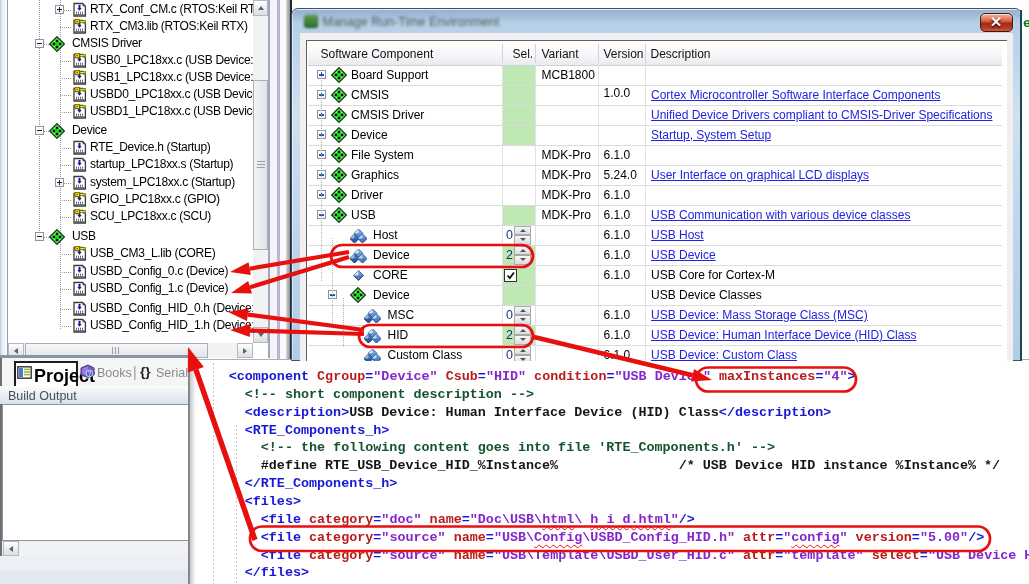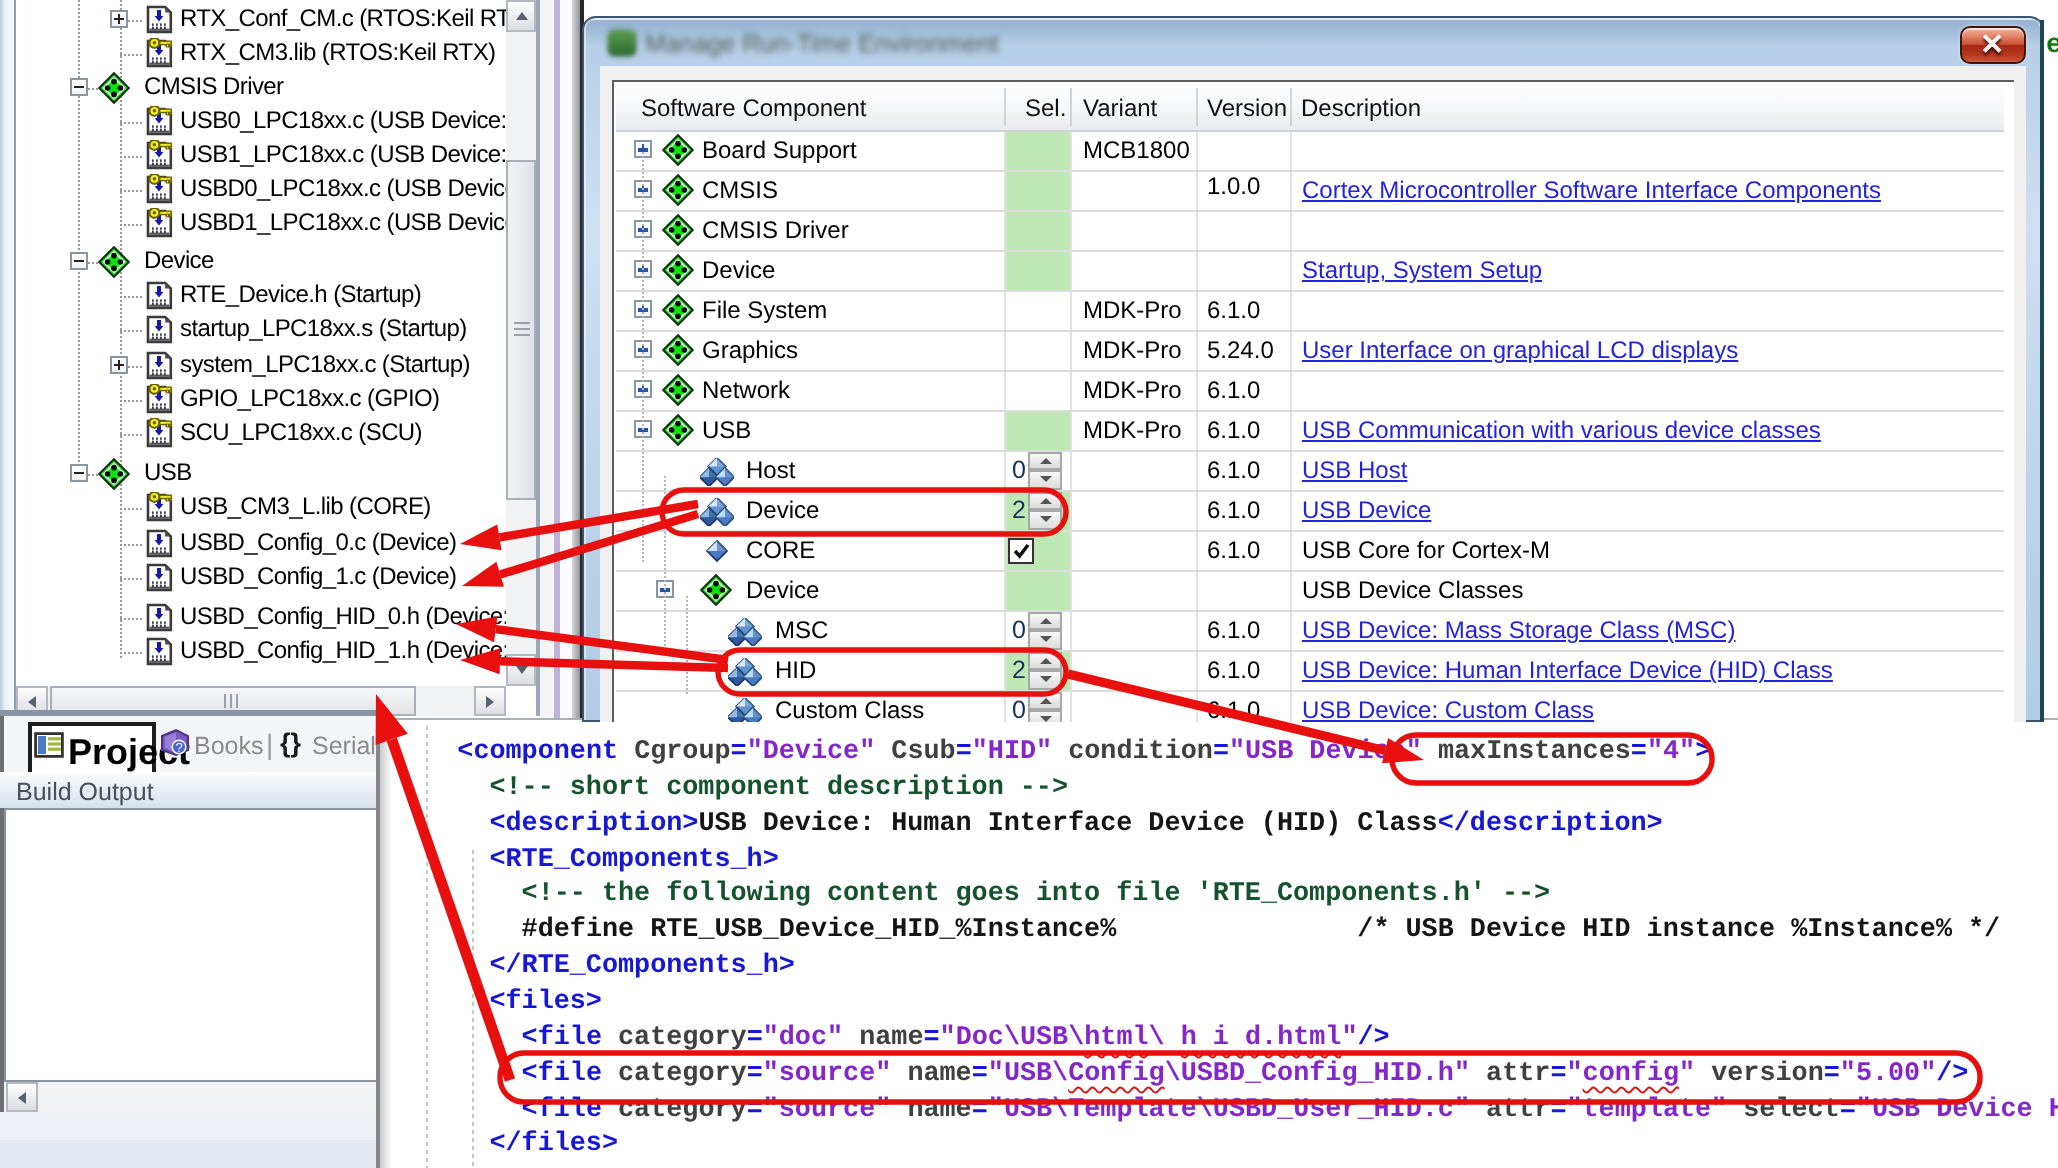--- a/index.html
+++ b/index.html
@@ -1,18 +1,18 @@
 <!DOCTYPE html>
 <html><head><meta charset="utf-8"><style>
 html,body{margin:0;padding:0}
 #s{position:relative;width:1029px;height:584px;overflow:hidden;background:#fff;
    font-family:"Liberation Sans",sans-serif;font-size:12px;color:#000}
 .ab{position:absolute}
 .code{font-family:"Liberation Mono",monospace;font-weight:bold;font-size:13.4px;white-space:pre}
-.t{color:#1717d8}.a{color:#404040}.v{color:#8426cc}.c{color:#14532d}.k{color:#151515}
+.t{color:#1717d8}.a{color:#b91c1c}.v{color:#8426cc}.c{color:#14532d}.k{color:#151515}
 .wv{text-decoration:underline wavy #e01010 1px;text-underline-offset:2.5px;text-decoration-skip-ink:none}
 .link{color:#2222e0;text-decoration:underline}
 .row{position:absolute;white-space:nowrap}
 #tree .row{letter-spacing:-0.3px}
 .grayline{background:#dcdcdc}
 </style></head><body>
 <div id="s">
 <div class="ab" style="left:0;top:0;width:8px;height:358px;background:linear-gradient(90deg,#b9cade,#e9eff7 30%,#fdfdfe)"></div>
 <div class="ab" style="left:6.5px;top:0;width:1.5px;height:358px;background:#90a0b4"></div>
 <div class="ab" style="left:8px;top:0;width:245px;height:343px;background:#fff;overflow:hidden" id="tree">
@@ -497,20 +497,21 @@
       <div class="ab" style="left:13.2px;top:70.3px;width:1.6px;height:5px;background:#2456a8"></div>
       <svg class="ab" style="left:23px;top:65.3px" width="16" height="16" viewBox="0 0 16 16">
         <polygon points="8,0.6 15.4,8 8,15.4 0.6,8" fill="#0ce30c" stroke="#143314" stroke-width="1.1"></polygon>
         <polygon points="8,2.8 13.2,8 8,13.2 2.8,8" fill="none" stroke="#dff6df" stroke-width="1"></polygon>
         <circle cx="8" cy="4.8" r="1.4" fill="#050d05"></circle>
         <circle cx="8" cy="11.2" r="1.4" fill="#050d05"></circle>
         <circle cx="4.8" cy="8" r="1.4" fill="#050d05"></circle>
         <circle cx="11.2" cy="8" r="1.4" fill="#050d05"></circle>
       </svg>
       <div class="row" style="left:43.5px;top:66.0px">CMSIS Driver</div>
+      <div class="row link" style="left:343.5px;top:66.0px">Unified Device Drivers compliant to CMSIS-Driver Specifications</div>
       <div class="ab grayline" style="left:0;top:102.5px;width:698.5px;height:1px"></div>
       <div class="ab" style="left:195.5px;top:83.5px;width:32px;height:19px;background:#bfe8b5"></div>
       <div class="ab" style="left:9.5px;top:88.3px;width:9px;height:9px;background:linear-gradient(#fff,#f0f2f4);border:1px solid #8a95a2;box-sizing:border-box"></div>
       <div class="ab" style="left:11.5px;top:92.0px;width:5px;height:1.6px;background:#2456a8"></div>
       <div class="ab" style="left:13.2px;top:90.3px;width:1.6px;height:5px;background:#2456a8"></div>
       <svg class="ab" style="left:23px;top:85.3px" width="16" height="16" viewBox="0 0 16 16">
         <polygon points="8,0.6 15.4,8 8,15.4 0.6,8" fill="#0ce30c" stroke="#143314" stroke-width="1.1"></polygon>
         <polygon points="8,2.8 13.2,8 8,13.2 2.8,8" fill="none" stroke="#dff6df" stroke-width="1"></polygon>
         <circle cx="8" cy="4.8" r="1.4" fill="#050d05"></circle>
         <circle cx="8" cy="11.2" r="1.4" fill="#050d05"></circle>
@@ -555,21 +556,21 @@
       <div class="ab" style="left:11.5px;top:152.0px;width:5px;height:1.6px;background:#2456a8"></div>
       <div class="ab" style="left:13.2px;top:150.3px;width:1.6px;height:5px;background:#2456a8"></div>
       <svg class="ab" style="left:23px;top:145.3px" width="16" height="16" viewBox="0 0 16 16">
         <polygon points="8,0.6 15.4,8 8,15.4 0.6,8" fill="#0ce30c" stroke="#143314" stroke-width="1.1"></polygon>
         <polygon points="8,2.8 13.2,8 8,13.2 2.8,8" fill="none" stroke="#dff6df" stroke-width="1"></polygon>
         <circle cx="8" cy="4.8" r="1.4" fill="#050d05"></circle>
         <circle cx="8" cy="11.2" r="1.4" fill="#050d05"></circle>
         <circle cx="4.8" cy="8" r="1.4" fill="#050d05"></circle>
         <circle cx="11.2" cy="8" r="1.4" fill="#050d05"></circle>
       </svg>
-      <div class="row" style="left:43.5px;top:146.0px">Network</div>
+      <div class="row" style="left:43.5px;top:146.0px">Driver</div>
       <div class="row" style="left:234px;top:146.0px">MDK-Pro</div>
       <div class="row" style="left:296px;top:146.0px">6.1.0</div>
       <div class="ab grayline" style="left:0;top:182.5px;width:698.5px;height:1px"></div>
       <div class="ab" style="left:195.5px;top:163.5px;width:32px;height:19px;background:#bfe8b5"></div>
       <div class="ab" style="left:9.5px;top:168.3px;width:9px;height:9px;background:linear-gradient(#fff,#f0f2f4);border:1px solid #8a95a2;box-sizing:border-box"></div>
       <div class="ab" style="left:11.5px;top:172.0px;width:5px;height:1.6px;background:#2456a8"></div>
       <svg class="ab" style="left:23px;top:165.3px" width="16" height="16" viewBox="0 0 16 16">
         <polygon points="8,0.6 15.4,8 8,15.4 0.6,8" fill="#0ce30c" stroke="#143314" stroke-width="1.1"></polygon>
         <polygon points="8,2.8 13.2,8 8,13.2 2.8,8" fill="none" stroke="#dff6df" stroke-width="1"></polygon>
         <circle cx="8" cy="4.8" r="1.4" fill="#050d05"></circle>

